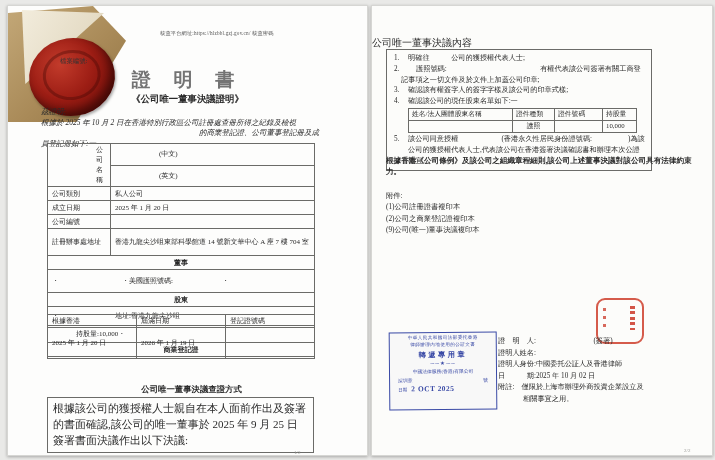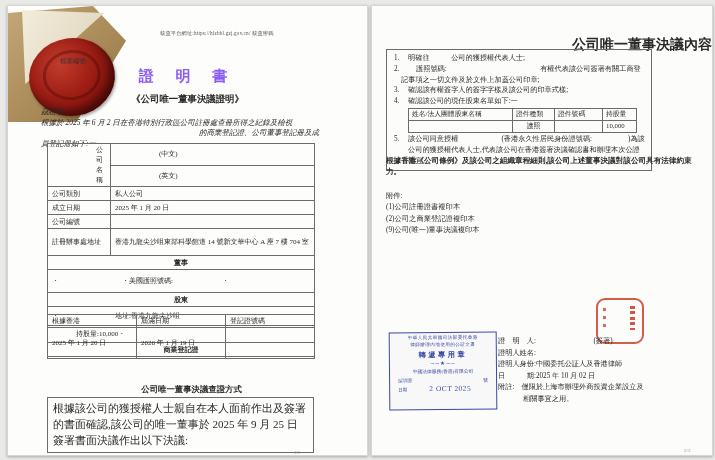--- a/index.html
+++ b/index.html
@@ -22,21 +22,21 @@
          box-shadow:inset -4px -6px 10px rgba(0,0,0,.45), 1px 2px 3px rgba(0,0,0,.35);
          transform:rotate(-8deg);}
   .wax-seal::after{content:"";position:absolute;left:14px;top:12px;width:52px;height:44px;
          border-radius:50%;border:3px solid rgba(60,5,3,.35);}
 
   .tiny{font-size:5.2px;color:#555;letter-spacing:.2px;}
   .fileno{position:absolute;left:52px;top:51px;font-size:6.4px;color:#333;}
   .verify{position:absolute;left:152px;top:24px;width:200px;}
 
   .l-title{position:absolute;left:0;top:61px;width:100%;text-align:center;
-           font-size:15px;font-weight:bold;letter-spacing:9px;color:#8b5cf6;}
+           font-size:19px;font-weight:bold;letter-spacing:9px;color:#737373;}
   .l-sub{position:absolute;left:0;top:87px;width:100%;text-align:center;
          font-size:9.4px;font-weight:bold;}
   .intro{position:absolute;left:33px;top:101px;width:302px;font-size:7.5px;line-height:1.4;font-style:italic;}
   .intro .ind{text-indent:158px;}
 
   table{border-collapse:collapse;table-layout:fixed;}
   .ltable{position:absolute;left:39px;top:137px;width:267px;}
   .ltable td,.ltable th,.brtable td,.brtable th{border:1px solid #6b6b68;
        font-size:7px;font-weight:normal;text-align:left;padding:1px 4px;vertical-align:middle;
        overflow:hidden;}
@@ -46,22 +46,22 @@
   .brtable{position:absolute;left:39px;top:308px;width:267px;}
   .indent28{padding-left:28px !important;}
 
   .m-title{position:absolute;left:4px;top:378px;width:100%;text-align:center;
            font-size:8.4px;font-weight:bold;}
   .m-box{position:absolute;left:39px;top:391px;width:255px;border:1px solid #6b6b68;
          font-size:11px;line-height:1.45;padding:3px 5px;}
   .pageno{position:absolute;font-size:5px;color:#9a9a97;}
 
   
-  .r-title{position:absolute;left:0;top:30px;width:100%;text-align:right;
-           font-size:14px;font-weight:bold;}
+  .r-title{position:absolute;left:0;top:30px;width:100%;text-align:left;
+           font-size:10px;font-weight:normal;}
   .r-box{position:absolute;left:14px;top:43px;width:254px;border:1px solid #6b6b68;
          font-size:7.2px;line-height:1.5;padding:3px 5px 4px 5px;}
   .res{position:relative;padding-left:16px;}
   .res .no{position:absolute;left:2px;top:0;}
   .res.cont2{padding-left:24px;}
   .res.cont0{padding-left:9px;}
   .shtable{margin:1px 0 1px 16px;width:228px;}
   .shtable td,.shtable th{border:1px solid #6b6b68;font-size:6.8px;font-weight:normal;
         padding:0 3px;height:11px;text-align:left;}
   .shtable th{text-align:left;} .shtable .c{text-align:center;}
@@ -81,21 +81,21 @@
         border:1.6px solid #3a4aa6;color:#3a4aa6;text-align:center;padding:2px 2px;
         box-sizing:border-box;transform:rotate(-.5deg);background:rgba(58,74,166,.02);}
   .blue-stamp .s1{font-size:4.6px;letter-spacing:.4px;line-height:1.5;}
   .blue-stamp .s3{font-size:7.2px;font-weight:bold;letter-spacing:2.5px;margin-top:1px;}
   .blue-stamp .star{font-size:5.5px;letter-spacing:1px;line-height:1.4;}
   .blue-stamp .s5{font-size:4.8px;margin-top:1px;}
   .blue-stamp .row6{display:flex;justify-content:space-between;font-size:4.8px;
         padding:0 6px;margin-top:3px;}
   .blue-stamp .row7{display:flex;justify-content:flex-start;gap:4px;align-items:baseline;
         padding:0 6px;margin-top:1px;}
-  .blue-stamp .d-lab{font-size:4.6px;} .blue-stamp .d-val{font-size:7.4px;font-weight:normal;letter-spacing:.5px;margin-left:18px;}
+  .blue-stamp .d-lab{font-size:4.6px;} .blue-stamp .d-val{font-size:7.4px;font-weight:bold;letter-spacing:.5px;}
 
   .certifier{position:absolute;left:126px;top:330px;width:200px;font-size:7.2px;line-height:1.6;}
   .certifier .ind{padding-left:25px;}
 </style>
 </head>
 <body>
 
 <div class="canvas">
 
   <div class="page page-left">
@@ -104,21 +104,21 @@
     <div class="wax-seal"></div>
 
     <div class="fileno">檔案編號:</div>
     <div class="verify tiny">核查平台網址:https://hlzbbl.gzj.gov.cn/ 核查密碼</div>
 
     <div class="l-title">證 明 書</div>
     <div class="l-sub">《公司唯一董事決議證明》</div>
 
     <div class="intro">
       <div>茲證明:</div>
-      <div>根據於 2025 年 6 月 2 日在香港特別行政區公司註冊處查冊所得之紀錄及檢視</div>
+      <div>根據於 2025 年 10 月 2 日在香港特別行政區公司註冊處查冊所得之紀錄及檢視</div>
       <div class="ind">的商業登記證、公司董事登記冊及成</div>
       <div>員登記冊如下:一</div>
     </div>
 
     <table class="ltable">
       <colgroup>
           <col style="width:63px">
           <col style="width:204px">
         </colgroup>
       <tbody>

